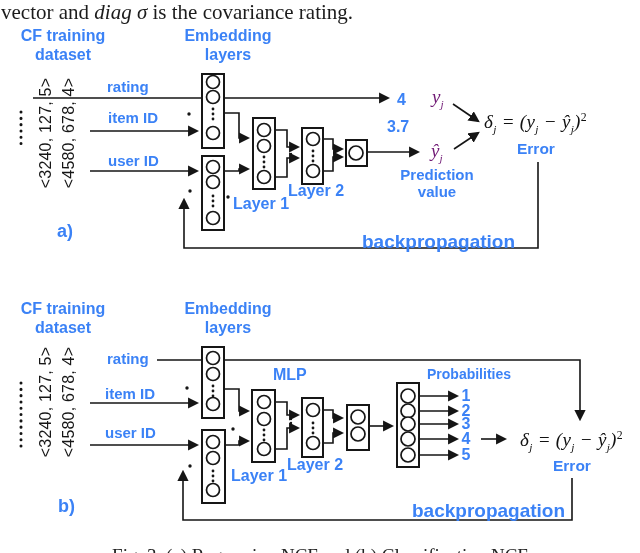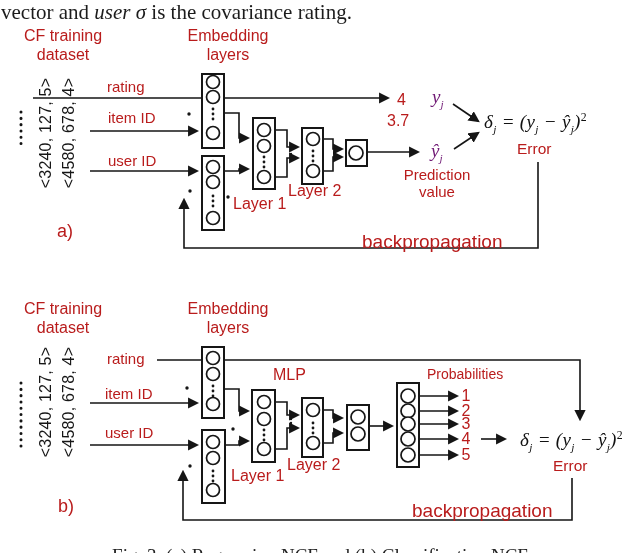--- a/index.html
+++ b/index.html
@@ -1,20 +1,20 @@
 <!DOCTYPE html>
 <html><head>
 <meta charset="utf-8">
 <style>
   html,body{margin:0;padding:0;background:#fff;}
   .page{position:relative;width:640px;height:553px;background:#ffffff;overflow:hidden;
         font-family:"Liberation Sans",sans-serif;}
   .cv{position:absolute;left:0;top:0;}
-  .lbl{position:absolute;color:#b91c1c;font-size:15px;line-height:1.16;white-space:nowrap;
-       font-family:"Liberation Sans",sans-serif;}
+  .lbl{position:absolute;color:#3b82f6;font-size:15px;line-height:1.16;white-space:nowrap;
+       font-family:"Liberation Sans",sans-serif;font-weight:bold;}
   .c{text-align:center;white-space:normal;}
   .f16{font-size:16px}
   .f14{font-size:19px}
   .f15{font-size:15.5px}
   .f145{font-size:14px}
   .f18{font-size:18px}
   .tuple{position:absolute;width:118px;height:20px;text-align:center;font-size:16px;
          color:#161616;transform:rotate(-90deg);white-space:nowrap;letter-spacing:0.2px;}
   .intro{position:absolute;left:1px;top:0px;font-size:21px;color:#1c1c1c;
          font-family:"Liberation Serif",serif;white-space:pre;}
@@ -165,39 +165,39 @@
         <circle cx="313" cy="428" r="1.4"></circle>
         <circle cx="313" cy="433" r="1.4"></circle>
       <circle cx="291" cy="419" r="1.2"></circle>
         <circle cx="291" cy="423" r="1.2"></circle>
       <circle cx="187" cy="388" r="1.7"></circle>
         <circle cx="233" cy="429" r="1.7"></circle>
         <circle cx="190" cy="466" r="1.7"></circle>
     </g>
   </svg>
 
-  <div class="intro"><span>vector and </span><span class="it">user σ</span><span> is the covariance rating.</span></div>
+  <div class="intro"><span>vector and </span><span class="it">diag σ</span><span> is the covariance rating.</span></div>
 
   <div class="lbl c f16" style="left:9px;top:27px;width:108px;">
     <div>CF training</div>
     <div>dataset</div>
   </div>
   <div class="lbl c f16" style="left:174px;top:27px;width:108px;">
     <div>Embedding</div>
     <div>layers</div>
   </div>
   <div class="tuple" style="left:-12px;top:123px;">&lt;3240, 127, 5&gt;</div>
   <div class="tuple" style="left:11px;top:123px;">&lt;4580, 678, 4&gt;</div>
   <div class="lbl" style="left:107px;top:78px;">rating</div>
   <div class="lbl" style="left:108px;top:109px;">item ID</div>
   <div class="lbl" style="left:108px;top:152px;">user ID</div>
   <div class="lbl f16" style="left:233px;top:195px;">Layer 1</div>
   <div class="lbl f16" style="left:288px;top:182px;">Layer 2</div>
   <div class="lbl f16" style="left:397px;top:91px;">4</div>
-  <div class="lbl f16" style="left:387px;top:112px;">3.7</div>
+  <div class="lbl f16" style="left:387px;top:118px;">3.7</div>
   <div class="mathlbl" style="left:432px;top:86px;"><span>y</span><sub>j</sub></div>
   <div class="mathlbl" style="left:431px;top:140px;"><span>ŷ</span><sub>j</sub></div>
   <div class="eq" style="left:484px;top:111px;"><span>δ</span><sub>j</sub><span> = (</span><span>y</span><sub>j</sub><span> − </span><span>ŷ</span><sub>j</sub><span>)</span><sup>2</sup></div>
   <div class="lbl f15" style="left:517px;top:140px;">Error</div>
   <div class="lbl c" style="left:398px;top:166px;width:78px;">
     <div>Prediction</div>
     <div>value</div>
   </div>
   <div class="lbl f14" style="left:362px;top:231px;">backpropagation</div>
   <div class="lbl f18" style="left:57px;top:221px;">a)</div>

